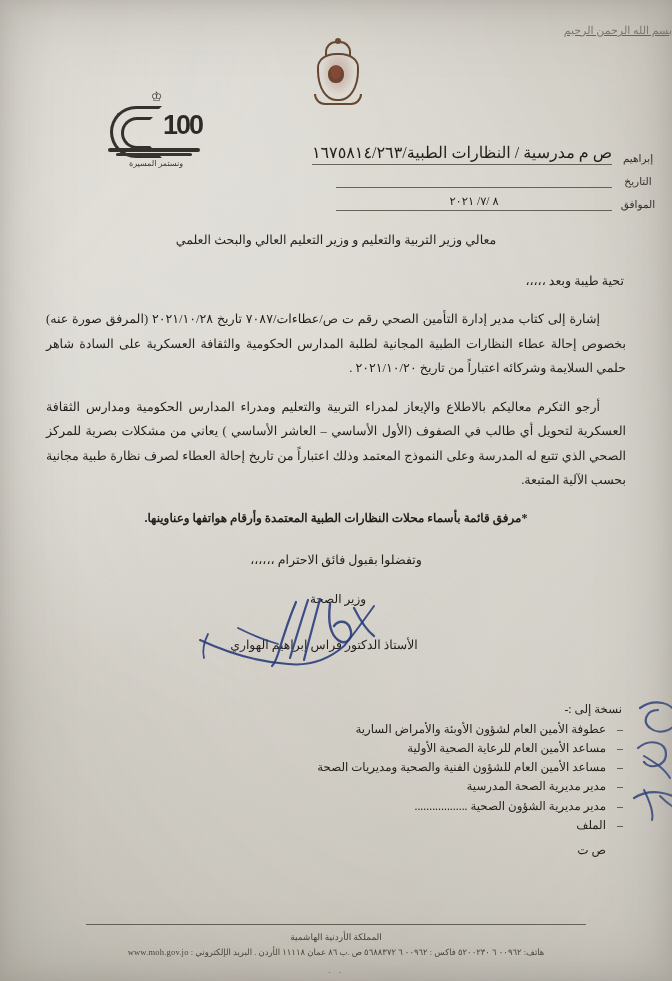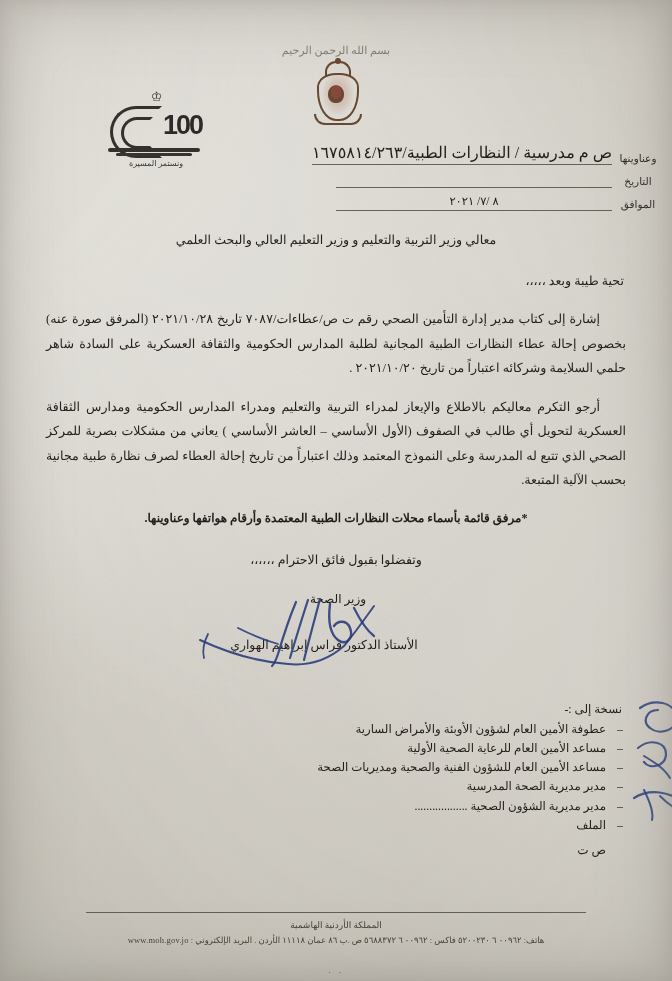--- a/index.html
+++ b/index.html
@@ -76,22 +76,22 @@
   }
   .logo100 .base2 {
     position: absolute; left: 12px; bottom: 0px;
     width: 76px; height: 3px; background: #2b2622; border-radius: 2px;
   }
   .hdr-100 .slogan {
     font-size: 8px; color: #2b2622; margin-top: 3px; letter-spacing: .3px;
   }
 
   .emblem-wrap {
-    position: absolute; left: 0; right: 0; top: 44px;
-    text-align: center;
+    position: absolute; left: 0; right: 0; top: 24px;
+    text-decoration: underline;
   }
   .bismillah {
     font-size: 11px; color: #4a423c; opacity: .6;
     letter-spacing: 1px; margin-bottom: 4px;
   }
   .emblem {
     position: relative;
     width: 52px; height: 66px; margin: 0 auto;
   }
   .emblem .shield {
@@ -275,21 +275,21 @@
   .cc-ink path {
     fill: none; stroke: #2a3f86;
     stroke-linecap: round; stroke-linejoin: round;
     opacity: .85;
   }
 
   
   .footer {
     position: absolute;
     left: 86px; right: 86px;
-    bottom: 34px;
+    bottom: 22px;
     text-align: center;
     color: #4d453d;
   }
   .footer .rule {
     border-top: 1.3px solid #6d665e;
     margin-bottom: 7px;
   }
   .footer .kingdom {
     font-size: 9px;
     margin-bottom: 4px;
@@ -335,21 +335,21 @@
     <div class="emblem">
       <div class="crown2"></div>
       <div class="shield"></div>
       <div class="bird"></div>
       <div class="sash"></div>
     </div>
   </div>
 
   <div class="refblock">
     <div class="refrow">
-      <div class="reflabel">وعناوينها</div>
+      <div class="reflabel">إبراهيم</div>
       <div class="refline refval-num">ص م مدرسية / النظارات الطبية/١٦٧٥٨١٤/٢٦٣</div>
     </div>
     <div class="refrow empty">
       <div class="reflabel">التاريخ</div>
       <div class="refline"></div>
     </div>
     <div class="refrow">
       <div class="reflabel">الموافق</div>
       <div class="refline">٨ /٧/ ٢٠٢١</div>
     </div>

